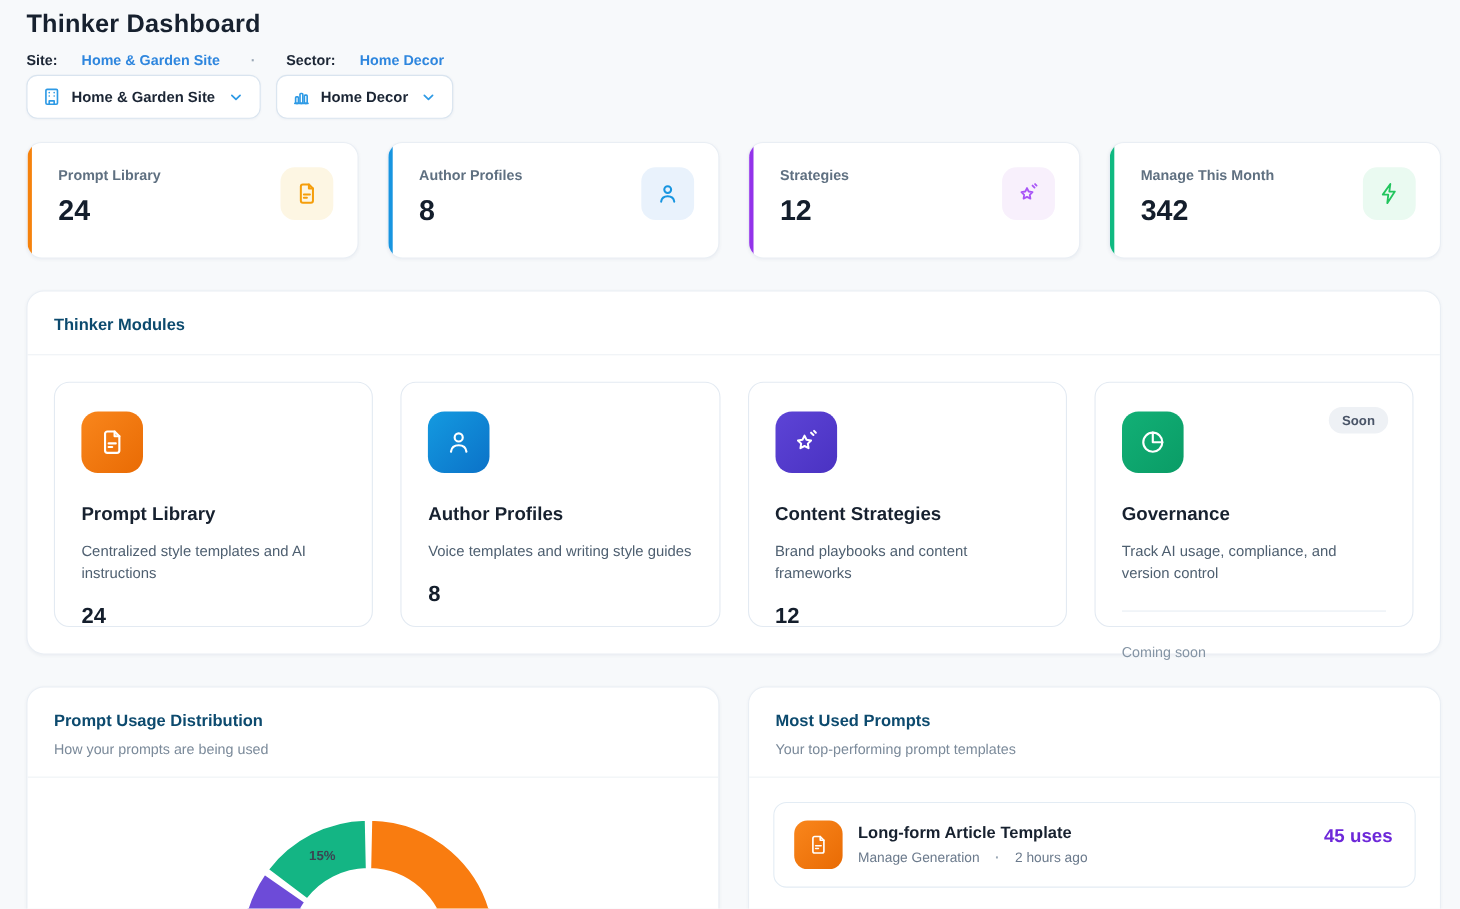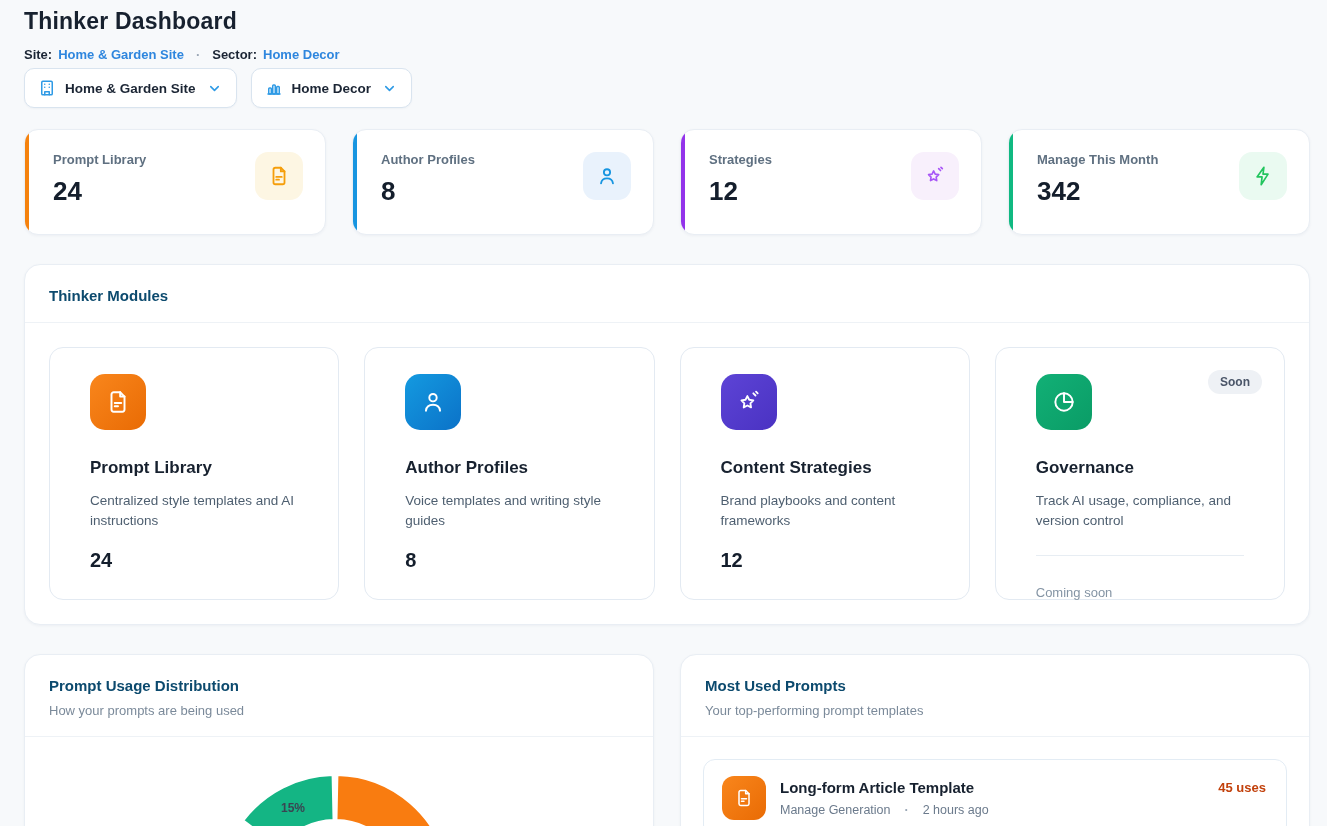--- a/index.html
+++ b/index.html
@@ -8,21 +8,21 @@
     background:#f7f9fb;
     font-family:"Liberation Sans","DejaVu Sans",sans-serif;
     color:#1b2534;
     position:relative;
   }
   .container { width:1286px; margin-left:24px; }
 
   
   .header { display:flex; justify-content:space-between; align-items:flex-start; padding-top:8px;flex-direction:column; }
   .page-title { font-size:23px; font-weight:800; color:#17212f; letter-spacing:.2px; }
-  .site-row { margin-top:12px; font-size:13px; font-weight:700; color:#1b2534; display:flex; gap:6px; align-items:flex-end; }
+  .site-row { margin-top:12px; font-size:13px; font-weight:700; color:#1b2534; display:flex; gap:22px; align-items:flex-end; }
   .site-row a { color:#2e86de; text-decoration:none; font-weight:700; }
   .dot-sep { color:#9aa7b5; margin:0 6px; font-weight:700; }
   .selectors { display:flex; gap:14px; margin-top:6px; }
   .selector-btn {
     display:flex; align-items:center; gap:9px; height:40px; padding:0 14px 0 13px;
     background:#fff; border:1px solid #d9e4ef; border-radius:10px;
     font-size:13.5px; font-weight:700; color:#1b2534; cursor:pointer;
     box-shadow:0 1px 2px rgba(30,60,90,.04);
   }
   .blue-ic { color:#2e9ae5; display:flex; }
@@ -45,22 +45,22 @@
   .modules-card {
     margin-top:29px; background:#fff; border:1px solid #e9eef4; border-radius:16px;
     box-shadow:0 1px 3px rgba(30,60,90,.05);
   }
   .card-head { padding:22px 24px 18px 24px; }
   .card-head-title { font-size:15px; font-weight:800; color:#0c4a6e; }
   .card-head-sub { font-size:13px; color:#7b8a9a; margin-top:9px; }
   .card-divider { border-top:1px solid #eef2f6; }
   .modules-grid { display:grid; grid-template-columns:repeat(4,1fr); gap:25px; padding:24px; }
   .module-card {
-    position:relative; height:253px; background:#fff; border:1px solid #e3eaf2; border-radius:14px;
-    padding:26px 40px; cursor:pointer;
+    position:relative; height:223px; background:#fff; border:1px solid #e3eaf2; border-radius:14px;
+    padding:26px 24px; cursor:pointer;
   }
   .module-icon { width:56px; height:56px; border-radius:15px; display:flex; align-items:center; justify-content:center; color:#fff; }
   .mi-orange { background:linear-gradient(135deg,#f9861c,#e96b04); }
   .mi-blue   { background:linear-gradient(135deg,#149ae0,#0b72c8); }
   .mi-purple { background:linear-gradient(135deg,#5d44d6,#4a32c2); }
   .mi-green  { background:linear-gradient(135deg,#12b076,#0a9c66); }
   .module-title { font-size:17px; font-weight:800; color:#17212f; margin-top:28px; }
   .module-desc { font-size:13.5px; color:#4e5f70; line-height:20px; margin-top:13px; }
   .module-count { font-size:20px; font-weight:800; color:#141e2c; margin-top:18px; }
   .soon-badge {
@@ -85,21 +85,21 @@
     padding:16px 20px 16px 18px; background:#fff; cursor:pointer;
   }
   .prompt-item-icon {
     width:44px; height:44px; border-radius:12px; flex:none;
     background:linear-gradient(135deg,#f9861c,#e96b04); color:#fff;
     display:flex; align-items:center; justify-content:center;
   }
   .prompt-item-body { flex:1; }
   .prompt-item-title { font-size:15px; font-weight:800; color:#17212f; }
   .prompt-item-meta { font-size:12.5px; color:#6b7a8c; margin-top:7px; display:flex; gap:8px; align-items:center; }
-  .prompt-item-uses { font-size:13px; font-weight:800; color:#c2410c; align-self:flex-start; margin-top:4px; }
+  .prompt-item-uses { font-size:17px; font-weight:800; color:#6d28d9; align-self:flex-start; margin-top:4px; }
 </style>
 </head>
 <body>
 
 <div class="container">
 
   <div class="header">
     <div>
       <div class="page-title">Thinker Dashboard</div>
       <div class="site-row">

